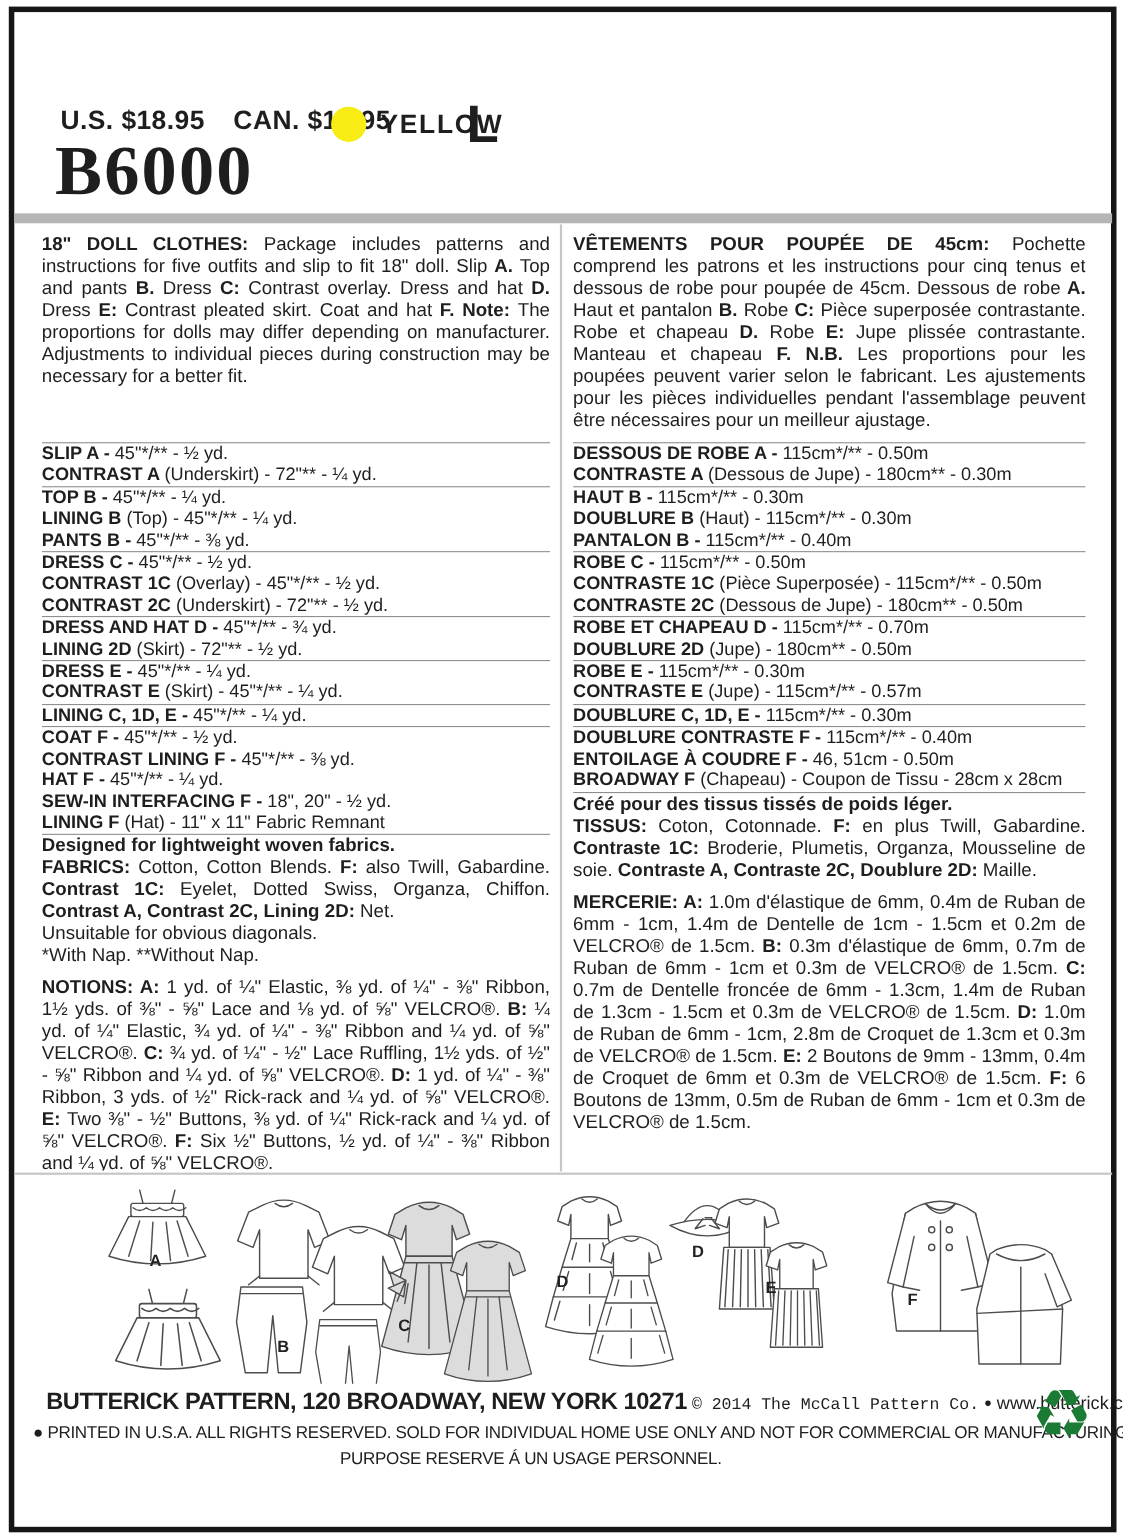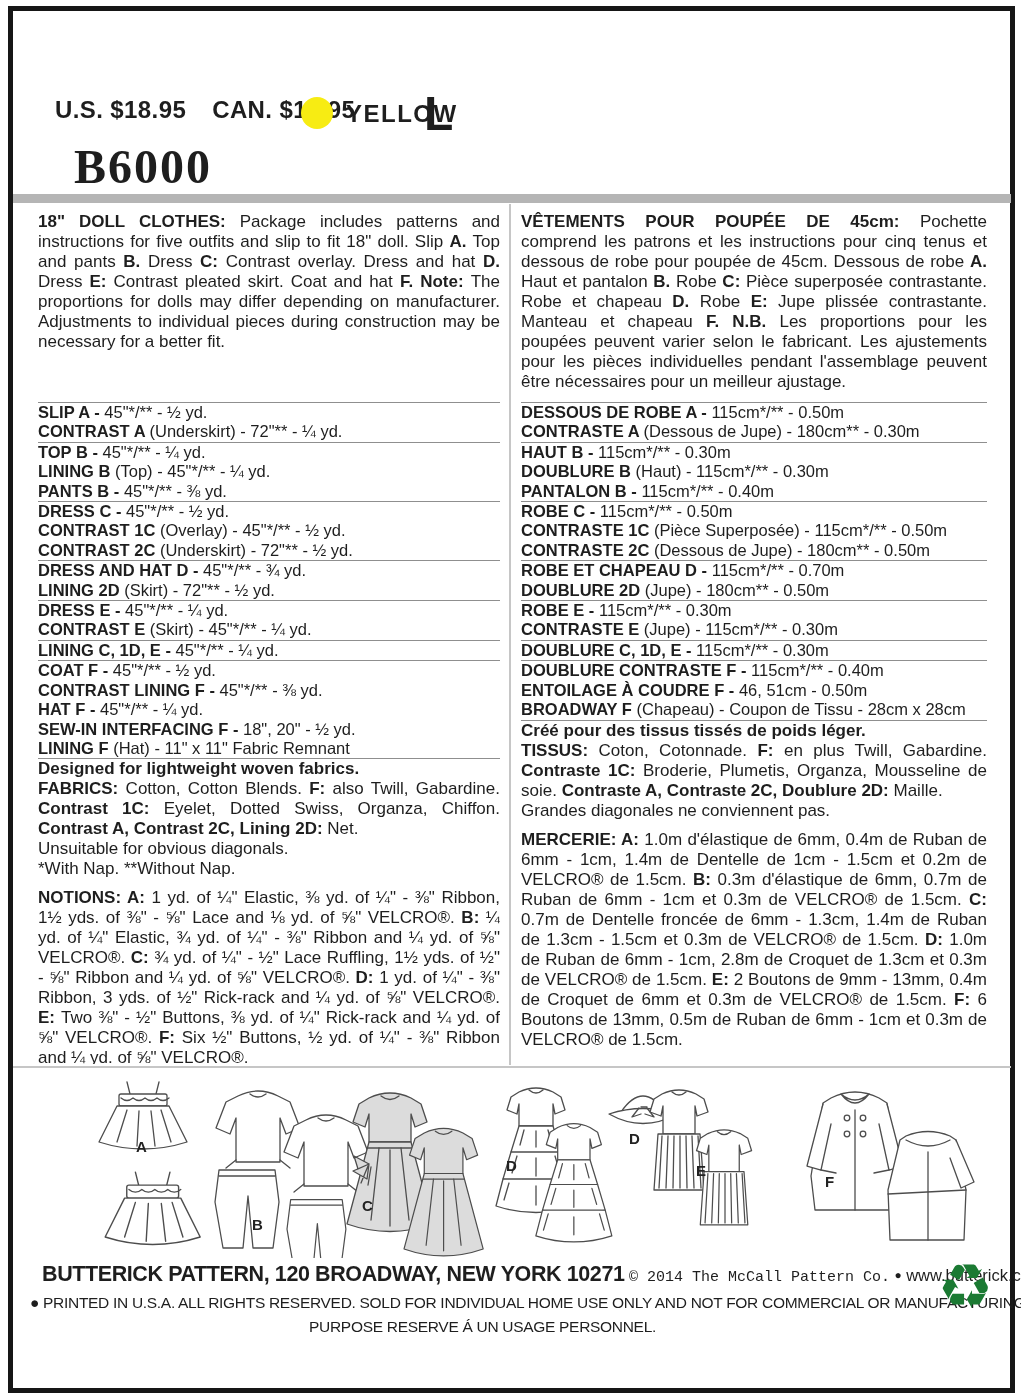--- a/index.html
+++ b/index.html
@@ -10,21 +10,21 @@
   .frame {
     position:absolute; left:8px; top:6px; right:6px; bottom:7px;
     border:5px solid #161616; pointer-events:none;
   }
   
   .prices { position:absolute; left:55px; top:96px; font-size:24px; font-weight:bold; letter-spacing:.4px; white-space:nowrap; }
   .prices .gap { display:inline-block; width:26px; }
   .color-dot { position:absolute; left:301px; top:97px; width:32px; height:32px; border-radius:50%; }
   .color-name { position:absolute; left:346px; top:100px; font-size:24px; font-weight:bold; letter-spacing:1.5px; }
   .size-letter { position:absolute; left:424px; top:86px; font-size:48px; font-weight:bold; }
-  .pattern-number { position:absolute; left:50px; top:132px; font-family:"Liberation Serif", serif; font-weight:bold; font-size:48px; letter-spacing:2px; line-height:70px;margin-left:24px; }
+  .pattern-number { position:absolute; left:50px; top:120px; font-family:"Liberation Serif", serif; font-weight:bold; font-size:64px; letter-spacing:2px; line-height:70px; }
   .graybar { position:absolute; left:13px; right:10px; top:194px; height:9px; background:#b5b5b5; }
 
   
   .col { position:absolute; top:212px; height:852px; overflow:hidden; }
   .col-en { left:38px;  width:462px; }
   .col-fr { left:521px; width:466px; }
   .divider-v { position:absolute; left:509px; top:204px; width:2px; height:861px; background:#c6c6c6; }
   .divider-h { position:absolute; left:13px; right:10px; top:1066px; height:2px; background:#c6c6c6; }
 
   .intro { height:190px; overflow:hidden; font-size:17px; line-height:20px; text-align:justify; }
@@ -134,35 +134,34 @@
         <div class="yrow"><b>CONTRASTE 1C </b><span>(Pièce Superposée) - 115cm*/** - 0.50m</span></div>
 
         <div class="yrow rule-after"><b>CONTRASTE 2C </b><span>(Dessous de Jupe) - 180cm** - 0.50m</span></div>
 
         <div class="yrow"><b>ROBE ET CHAPEAU D - </b><span>115cm*/** - 0.70m</span></div>
 
         <div class="yrow rule-after"><b>DOUBLURE 2D </b><span>(Jupe) - 180cm** - 0.50m</span></div>
 
         <div class="yrow"><b>ROBE E - </b><span>115cm*/** - 0.30m</span></div>
 
-        <div class="yrow rule-after"><b>CONTRASTE E </b><span>(Jupe) - 115cm*/** - 0.30m</span></div>
+        <div class="yrow rule-after"><b>CONTRASTE E </b><span>(Jupe) - 115cm*/** - 0.57m</span></div>
 
         <div class="yrow rule-after"><b>DOUBLURE C, 1D, E - </b><span>115cm*/** - 0.30m</span></div>
 
 
         <div class="yrow"><b>DOUBLURE CONTRASTE F - </b><span>115cm*/** - 0.40m</span></div>
 
 
         <div class="yrow"><b>ENTOILAGE À COUDRE F - </b><span>46, 51cm - 0.50m</span></div>
 
         <div class="yrow rule-after"><b>BROADWAY F </b><span>(Chapeau) - Coupon de Tissu - 28cm x 28cm</span></div>
       </div>
     <p class="designed">Créé pour des tissus tissés de poids léger.</p>
     <p class="para"><b>TISSUS: </b>Coton, Cotonnade. <b>F: </b>en plus Twill, Gabardine. <b>Contraste 1C: </b>Broderie, Plumetis, Organza, Mousseline de soie. <b>Contraste A, Contraste 2C, Doublure 2D: </b>Maille.</p>
-    <p class="plainline">Grandes diagonales ne conviennent pas.</p>
     <p class="para notions"><b>MERCERIE: A: </b>1.0m d'élastique de 6mm, 0.4m de Ruban de 6mm - 1cm, 1.4m de Dentelle de 1cm - 1.5cm et 0.2m de VELCRO® de 1.5cm. <b>B: </b>0.3m d'élastique de 6mm, 0.7m de Ruban de 6mm - 1cm et 0.3m de VELCRO® de 1.5cm. <b>C: </b>0.7m de Dentelle froncée de 6mm - 1.3cm, 1.4m de Ruban de 1.3cm - 1.5cm et 0.3m de VELCRO® de 1.5cm. <b>D: </b>1.0m de Ruban de 6mm - 1cm, 2.8m de Croquet de 1.3cm et 0.3m de VELCRO® de 1.5cm. <b>E: </b>2 Boutons de 9mm - 13mm, 0.4m de Croquet de 6mm et 0.3m de VELCRO® de 1.5cm. <b>F: </b>6 Boutons de 13mm, 0.5m de Ruban de 6mm - 1cm et 0.3m de VELCRO® de 1.5cm.</p>
   </div>
 
   <div class="divider-h"></div>
 
   <div class="illustrations">
     <svg width="950" height="180" viewBox="0 0 950 180" fill="none" stroke="#4d4d4d" stroke-width="1.3" stroke-linejoin="round" stroke-linecap="round">
       <defs>
         <g id="slip">
           <path d="M30 2 L33 14 M62 2 L59 14"></path>

